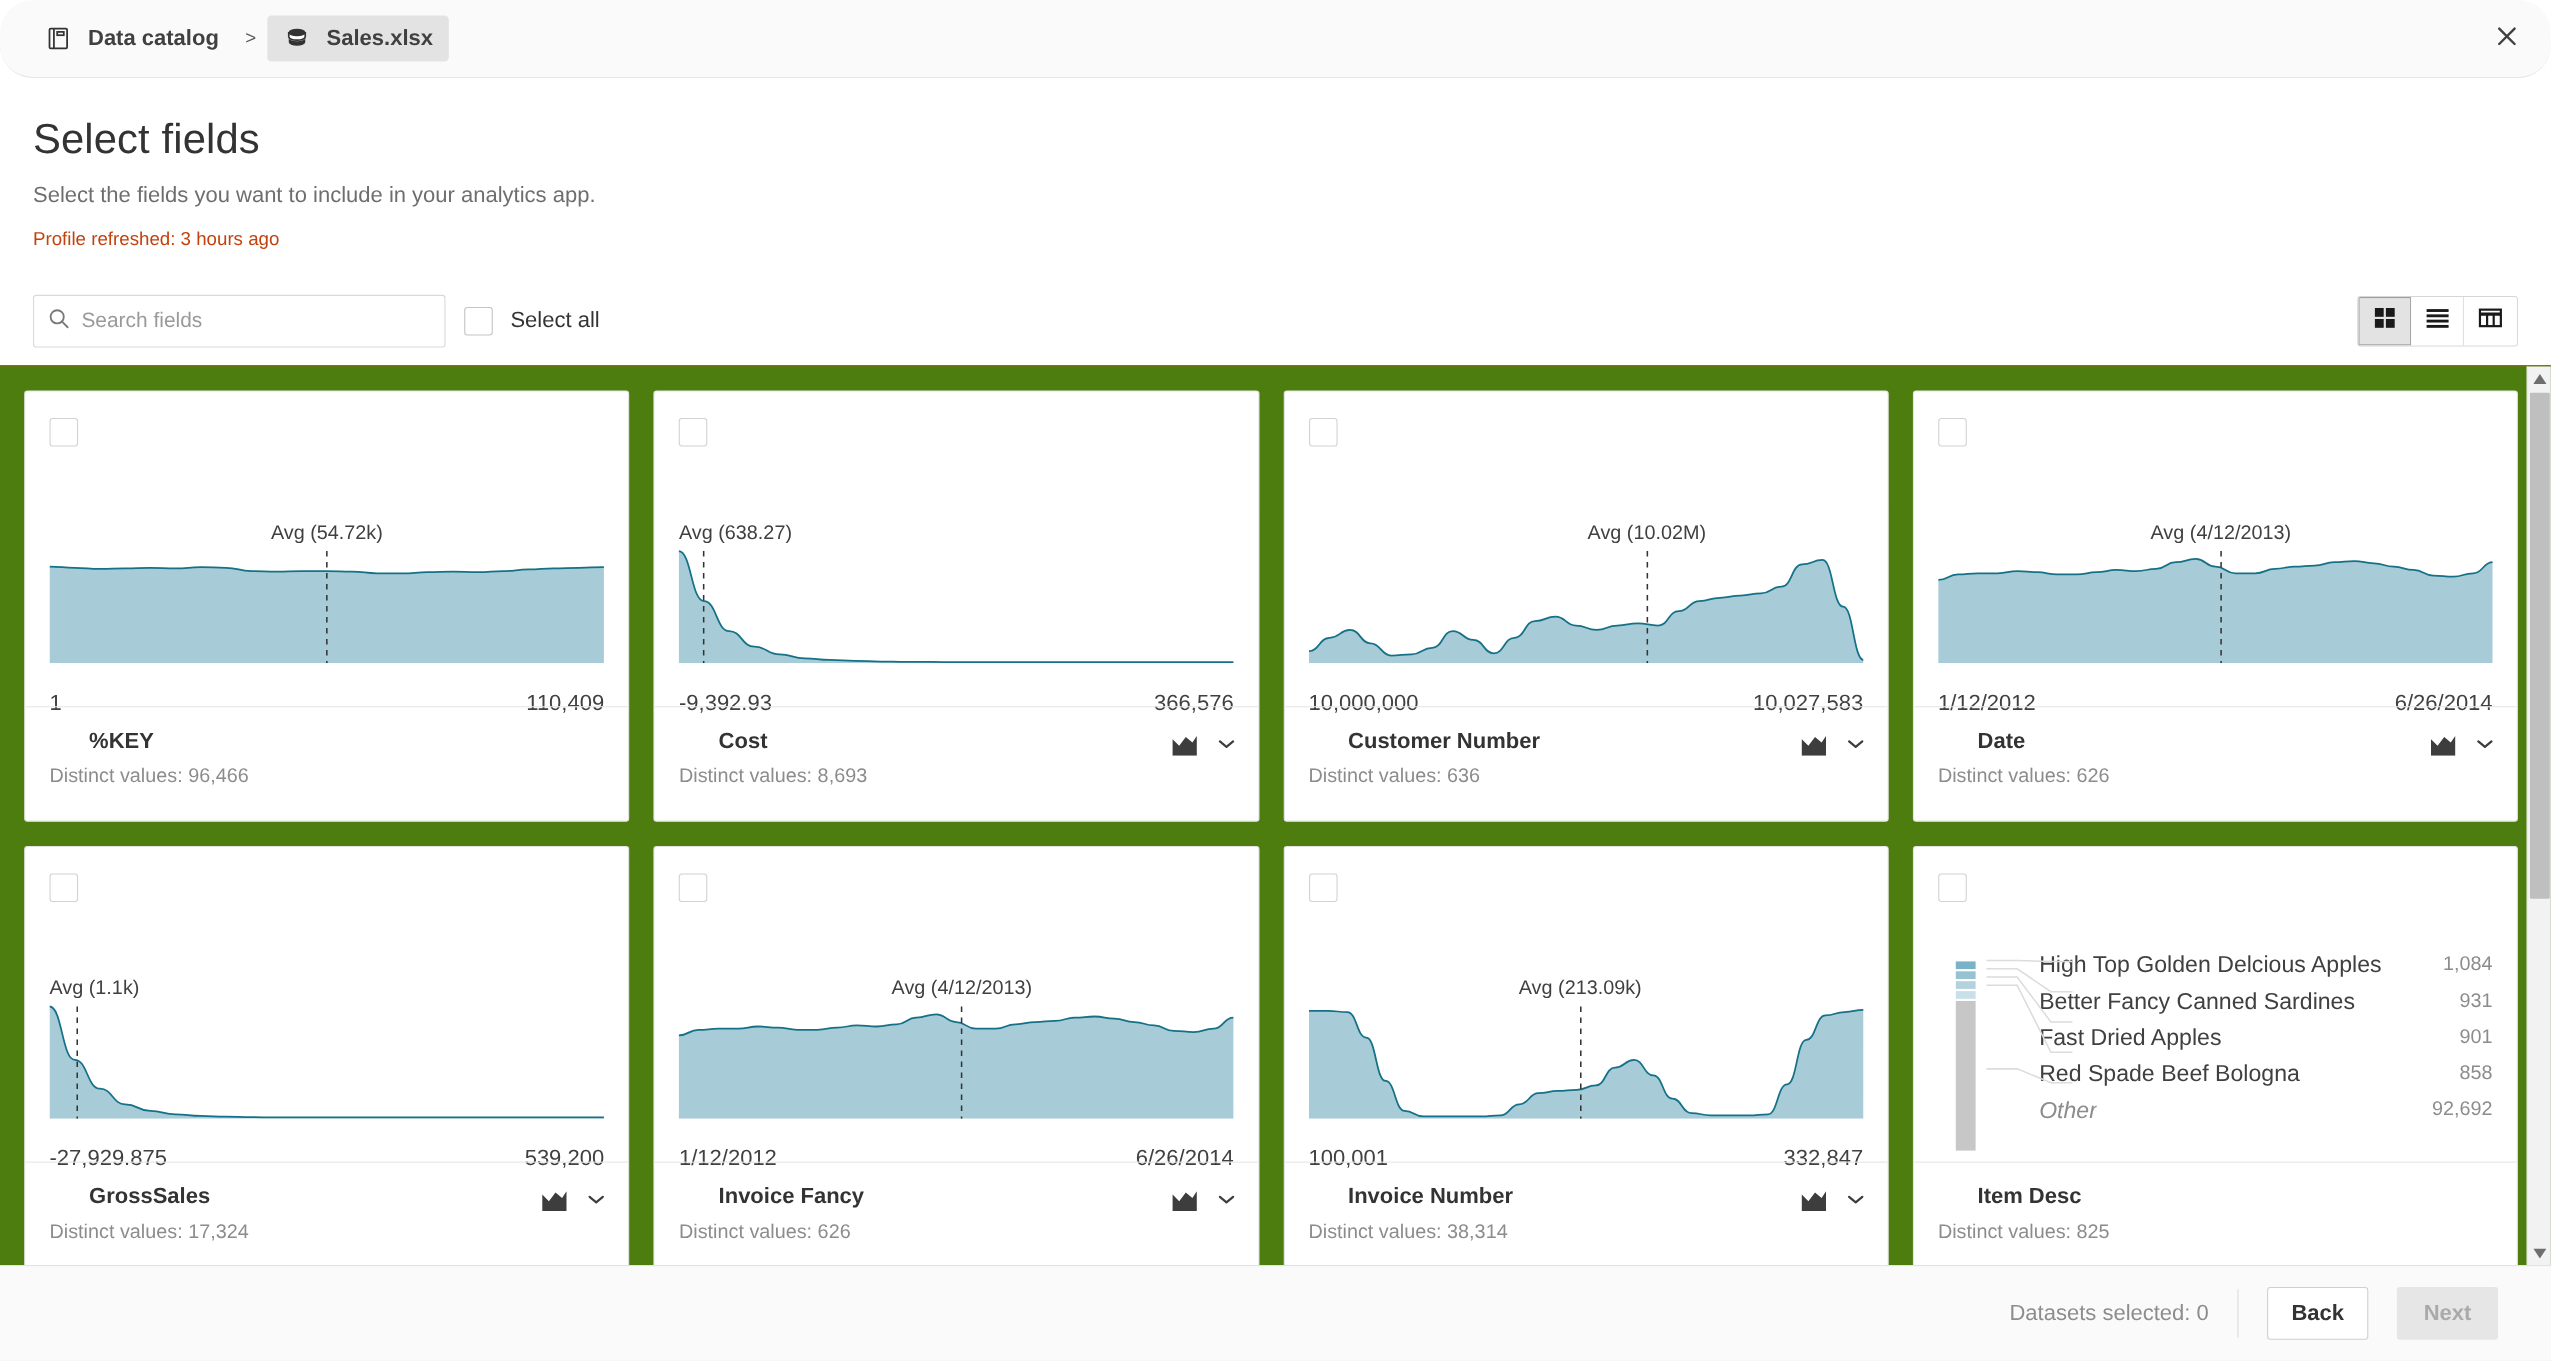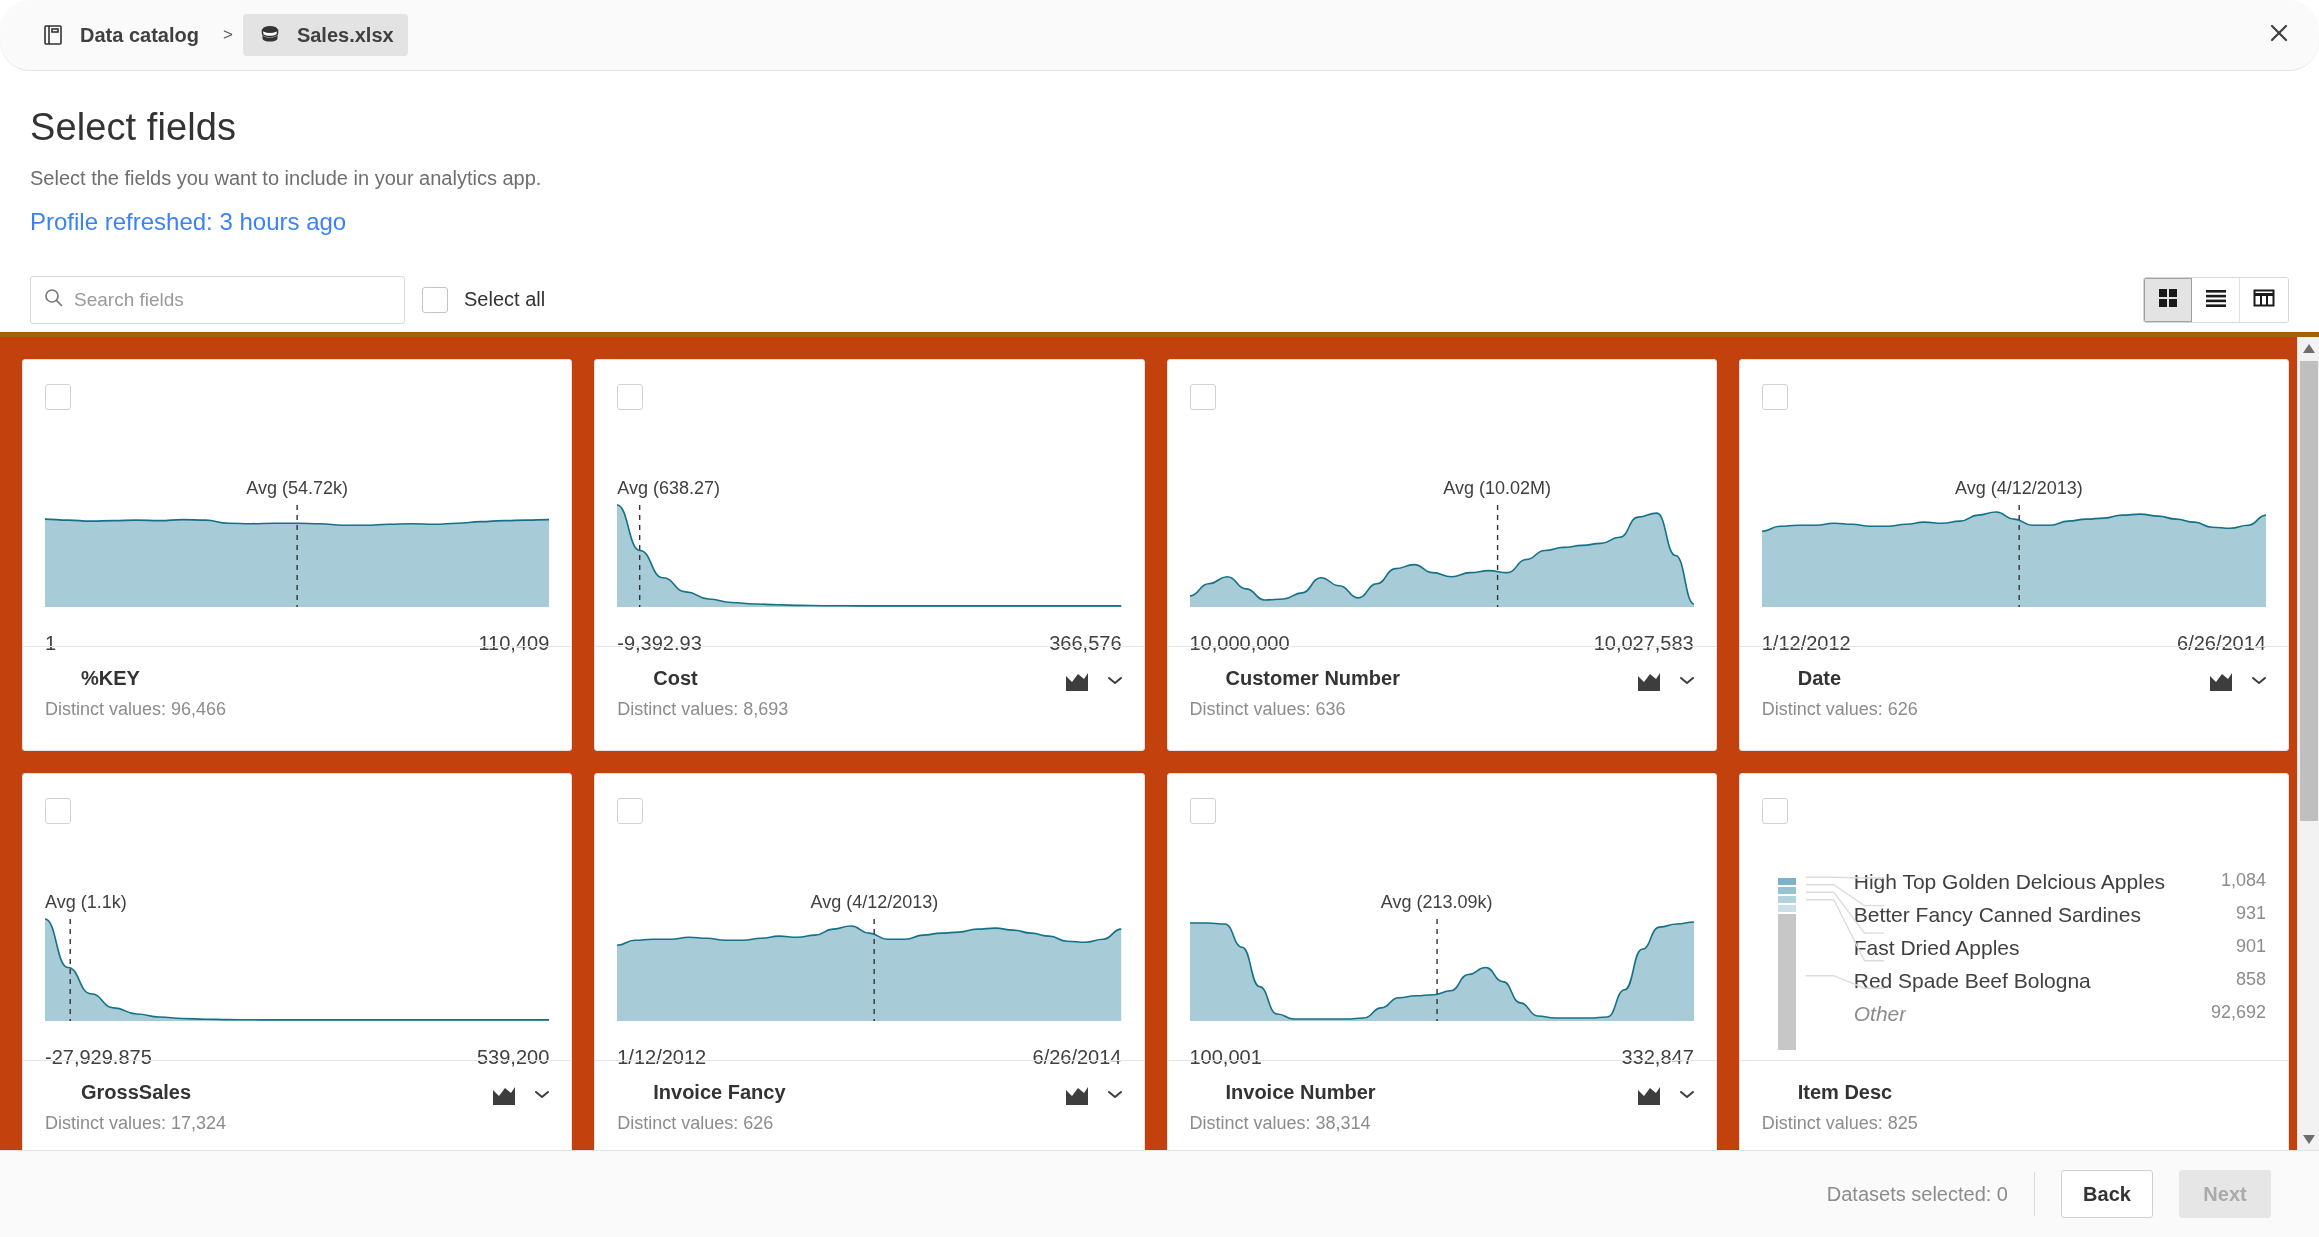--- a/index.html
+++ b/index.html
@@ -48,21 +48,21 @@
   .page-title {
     font-size: 38px; font-weight: 400; color: #333; letter-spacing: .1px;
     line-height: 1.2;
   }
   .page-sub {
     margin-top: 16px;
     font-size: 20px; color: #6e6e6e;
   }
   .page-meta {
     margin-top: 18px;
-    font-size: 24px; color: #3b82f6;
+    font-size: 17px; color: #c2410c;
   }
 
   
   .toolbar {
     margin-top: 34px;
     padding: 0 30px;
     height: 60px;
     display: flex;
     align-items: center;
     gap: 17px;
@@ -102,22 +102,22 @@
     border-right: 1px solid #e0e0e0;
     cursor: pointer; background: #fff;
   }
   .vt-btn:last-child { border-right: none; }
   .vt-btn.active { background: #e3e3e3; border: 1px solid #a0a0a0; }
 
   
   .grid-wrap {
     position: absolute;
     top: 332px; left: 0; right: 0; bottom: 87px;
-    background: #c2410c;
-    border-top: 5px solid #a16207;
+    background: #4d7c0f;
+    border-top: 1px solid #a16207;
     overflow: hidden;
   }
   .grid {
     display: grid;
     grid-template-columns: repeat(4, 1fr);
     gap: 22px;
     padding: 22px 30px 22px 22px;
   }
   .card {
     background: #fff;

